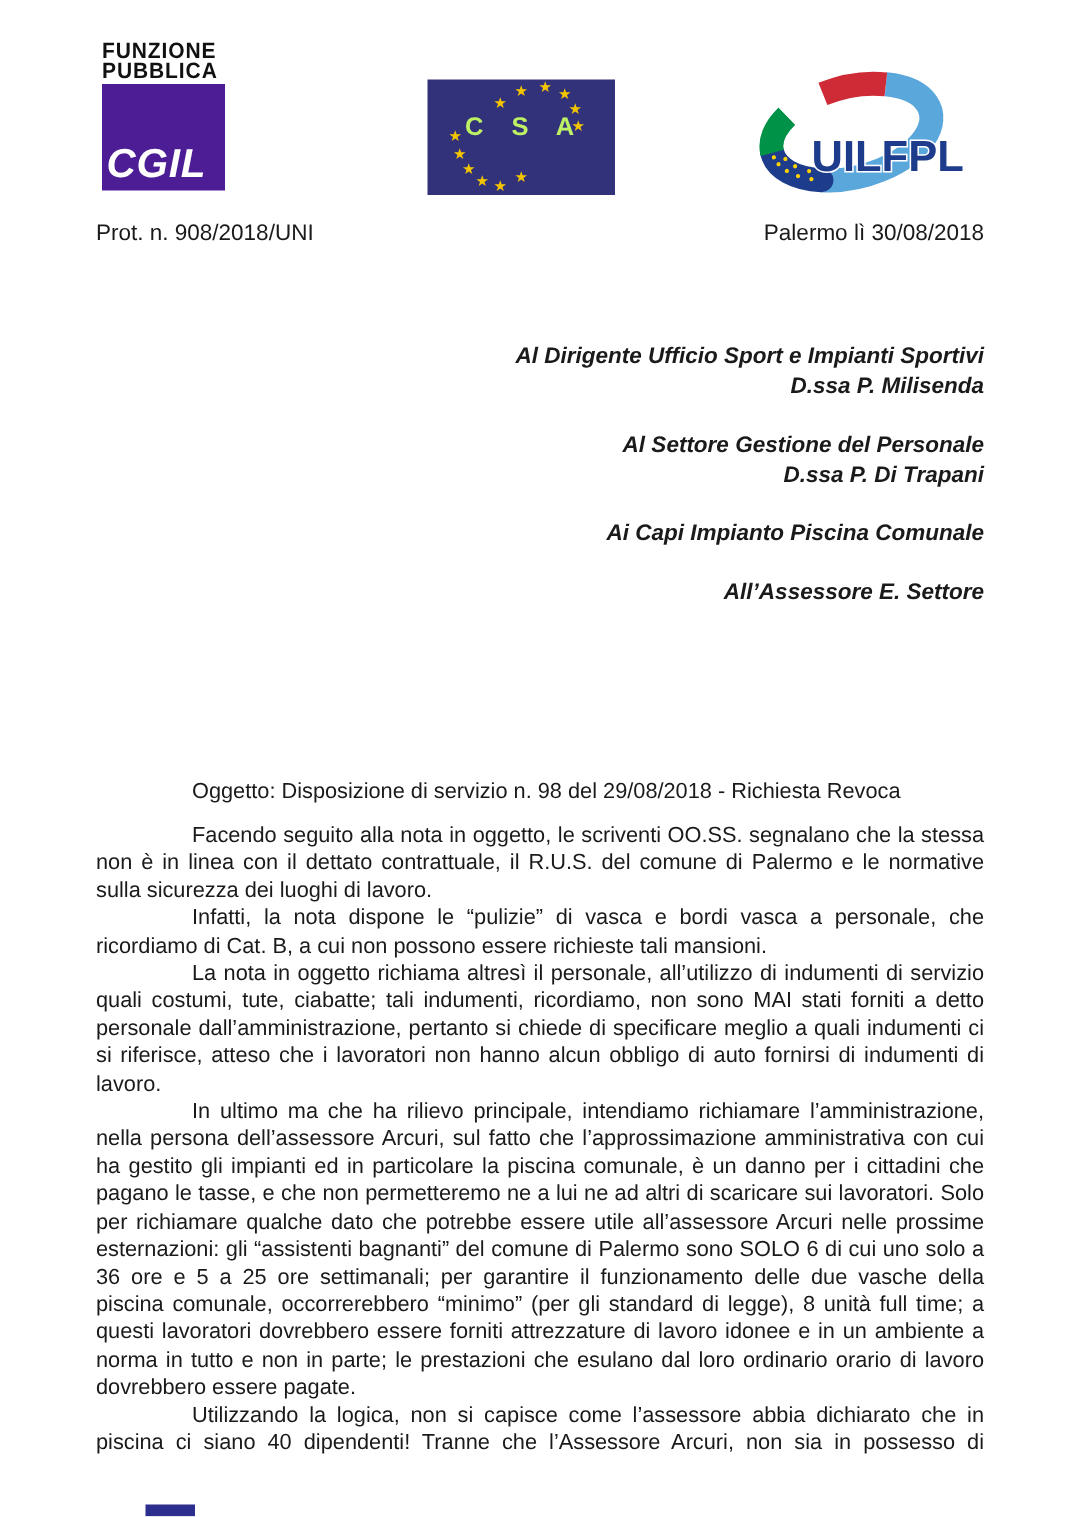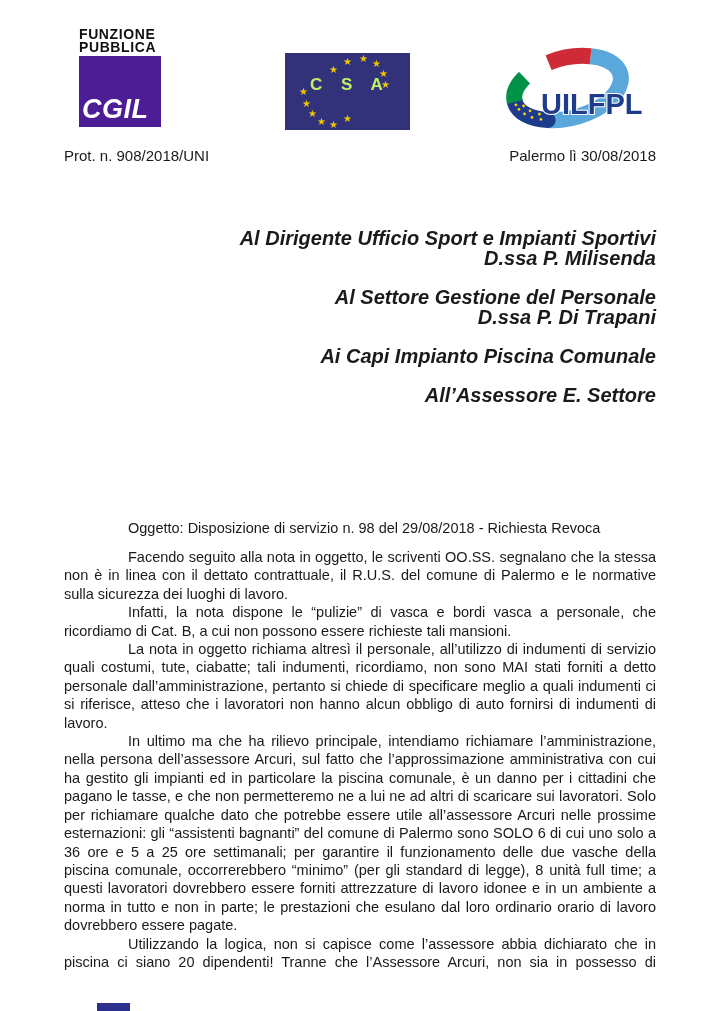--- a/index.html
+++ b/index.html
@@ -1,32 +1,32 @@
 <!DOCTYPE html>
 <html><head>
 <meta charset="utf-8">
 <style>
   html,body{margin:0;padding:0;background:#ffffff;}
   .page{
     position:relative;width:720px;height:1011px;background:#ffffff;overflow:hidden;
     font-family:"Liberation Sans",sans-serif;color:#1a1a1a;
   }
   
-  .cgil{position:absolute;left:79px;top:27px;width:84px;}
+  .cgil{position:absolute;left:68px;top:27px;width:84px;}
   .cgil-t{font-weight:800;font-size:14px;line-height:13px;letter-spacing:.6px;color:#111;transform:scaleY(1.05);transform-origin:top left;}
   .cgil-t span{display:block;}
   .cgil-box{position:relative;width:82px;height:71px;background:#4c1d95;margin-top:3px;}
   .cgil-a{position:absolute;left:3px;bottom:2px;color:#fff;font-weight:800;font-style:italic;font-size:27px;letter-spacing:.5px;}
   .csa{position:absolute;left:285px;top:53px;width:125px;height:77px;background:#32327a;}
   .csa-t{position:absolute;left:25px;top:22px;color:#bef264;font-weight:bold;font-size:17px;letter-spacing:7px;}
   .st{position:absolute;font-size:10px;line-height:10px;color:#f2c500;}
   .uilfpl{position:absolute;left:497px;top:44px;width:180px;height:94px;}
   
   .prot-row{position:absolute;left:64px;top:147px;width:592px;display:flex;justify-content:space-between;font-size:15px;}
-  .recipients{position:absolute;right:64px;top:228px;text-align:right;font-weight:bold;font-style:italic;font-size:20px;line-height:20px;}
+  .recipients{position:absolute;right:64px;top:228px;text-align:right;font-weight:bold;font-style:italic;font-size:15px;line-height:20px;}
   .r-group{margin-bottom:19px;}
   .r-line:empty{display:none;}
   .subject{position:absolute;left:64px;top:520px;width:592px;font-size:14.5px;text-indent:64px;}
   .body-text{position:absolute;left:64px;top:548px;width:592px;font-size:14.5px;line-height:18.4px;}
   .para{margin:0;text-align:justify;text-indent:64px;}
   .para:last-child{text-align-last:justify;}
   .footer-mark{position:absolute;left:97px;top:1003px;width:33px;height:8px;background:#2d2f8e;}
 </style>
 </head>
 <body>
@@ -122,17 +122,17 @@
   <div class="body-text">
 
       <p class="para">Facendo seguito alla nota in oggetto, le scriventi OO.SS. segnalano che la stessa non è in linea con il dettato contrattuale, il R.U.S. del comune di Palermo e le normative sulla sicurezza dei luoghi di lavoro.</p>
 
       <p class="para">Infatti, la nota dispone le “pulizie” di vasca e bordi vasca a personale, che ricordiamo di Cat. B, a cui non possono essere richieste tali mansioni.</p>
 
       <p class="para">La nota in oggetto richiama altresì il personale, all’utilizzo di indumenti di servizio quali costumi, tute, ciabatte; tali indumenti, ricordiamo, non sono MAI stati forniti a detto personale dall’amministrazione, pertanto si chiede di specificare meglio a quali indumenti ci si riferisce, atteso che i lavoratori non hanno alcun obbligo di auto fornirsi di indumenti di lavoro.</p>
 
       <p class="para">In ultimo ma che ha rilievo principale, intendiamo richiamare l’amministrazione, nella persona dell’assessore Arcuri, sul fatto che l’approssimazione amministrativa con cui ha gestito gli impianti ed in particolare la piscina comunale, è un danno per i cittadini che pagano le tasse, e che non permetteremo ne a lui ne ad altri di scaricare sui lavoratori. Solo per richiamare qualche dato che potrebbe essere utile all’assessore Arcuri nelle prossime esternazioni: gli “assistenti bagnanti” del comune di Palermo sono SOLO 6 di cui uno solo a 36 ore e 5 a 25 ore settimanali; per garantire il funzionamento delle due vasche della piscina comunale, occorrerebbero “minimo” (per gli standard di legge), 8 unità full time; a questi lavoratori dovrebbero essere forniti attrezzature di lavoro idonee e in un ambiente a norma in tutto e non in parte; le prestazioni che esulano dal loro ordinario orario di lavoro dovrebbero essere pagate.</p>
 
-      <p class="para">Utilizzando la logica, non si capisce come l’assessore abbia dichiarato che in piscina ci siano 20 dipendenti! Tranne che l’Assessore Arcuri, non sia in possesso di</p>
+      <p class="para">Utilizzando la logica, non si capisce come l’assessore abbia dichiarato che in piscina ci siano 40 dipendenti! Tranne che l’Assessore Arcuri, non sia in possesso di</p>
     </div>
 
   <div class="footer-mark"></div>
 </div>
 
 </body></html>

